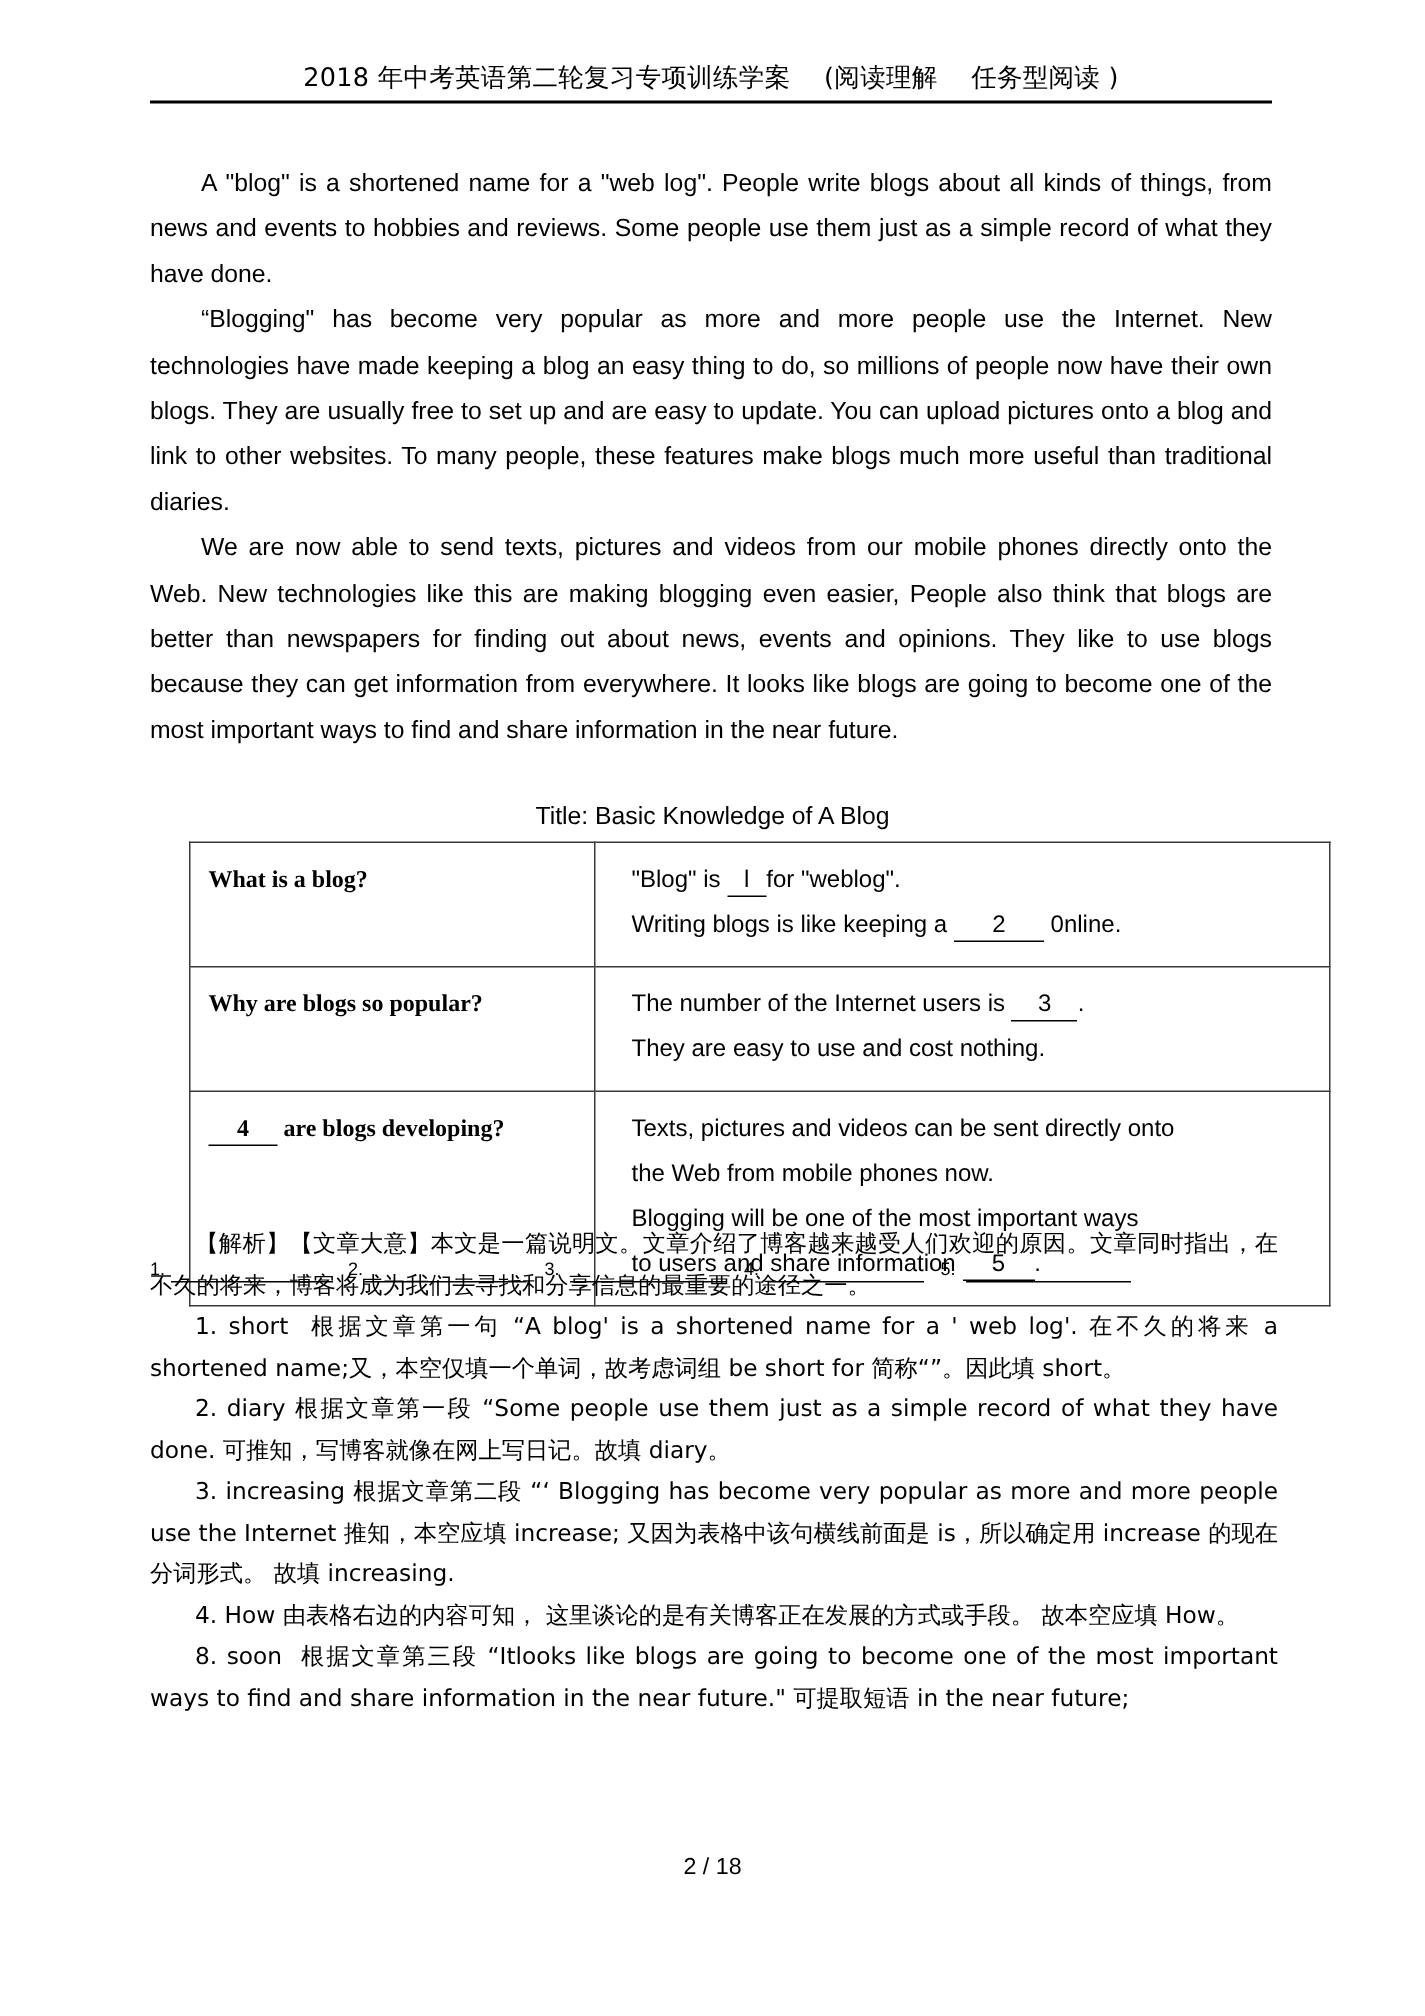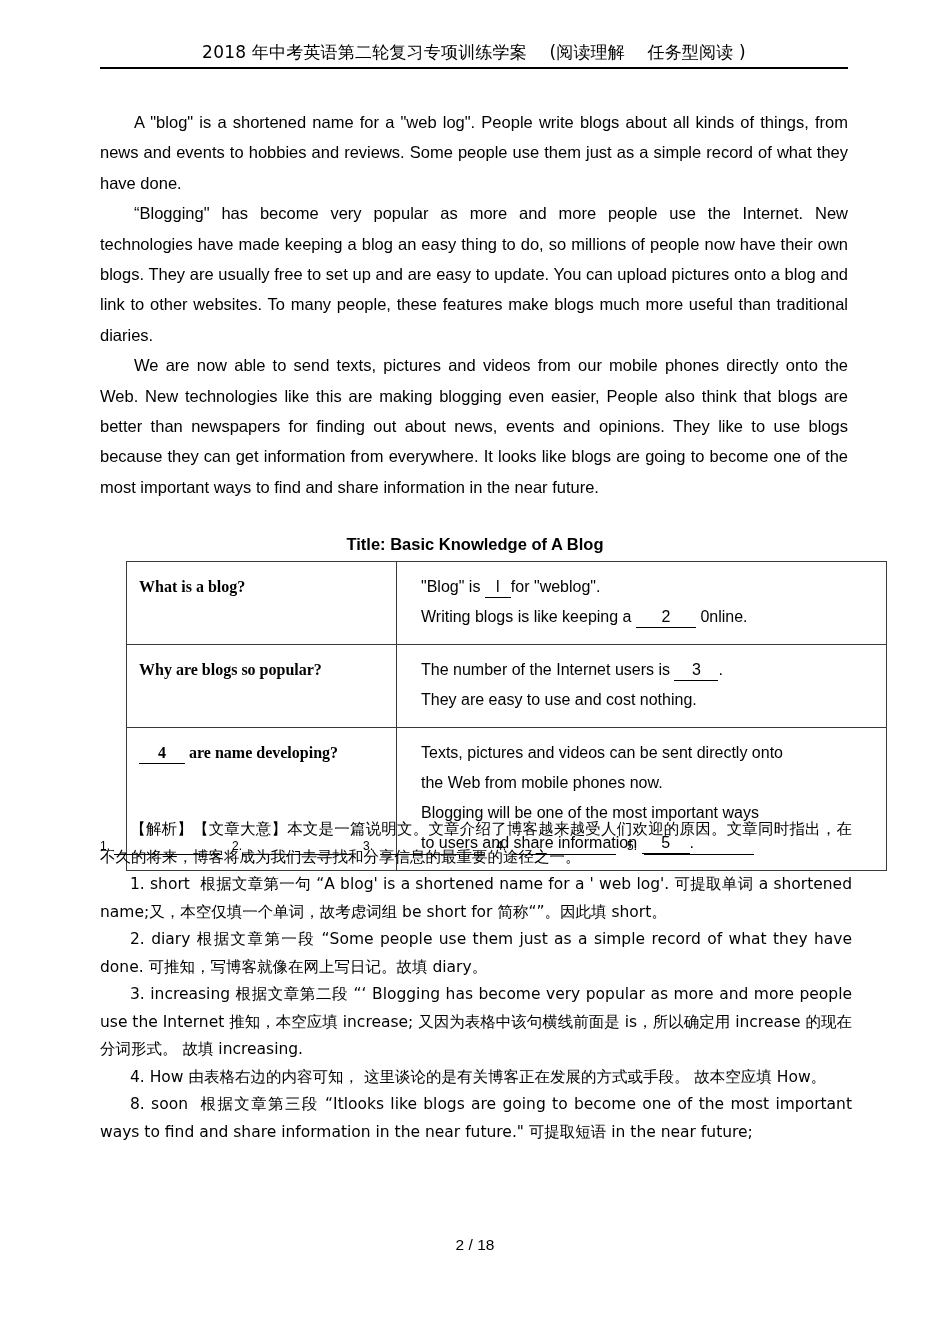--- a/index.html
+++ b/index.html
@@ -68,21 +68,21 @@
 
   
   .table-block {
     position: absolute;
     left: 126px;
     top: 533px;
     width: 698px;
   }
   .table-title {
     font-size: 16.5px;
-    font-weight: bold;
+    font-weight: normal;
     text-align: center;
     margin-bottom: 6px;
     line-height: 22px;
   }
   table.info {
     border-collapse: collapse;
     width: 698px;
     table-layout: fixed;
   }
   table.info td {
@@ -202,40 +202,40 @@
           <td class="qcol">
             <span class="cellline">Why are blogs so popular?</span>
           </td>
           <td class="acol">
             <span class="cellline"><span>The number of the Internet users is</span> <span class="blank w3">3</span><span>.</span></span>
             <span class="cellline"><span>They are easy to use and cost nothing.</span></span>
           </td>
         </tr>
         <tr>
           <td class="qcol">
-            <span class="cellline"><span class="blank w4">4</span> <span>are name developing?</span></span>
+            <span class="cellline"><span class="blank w4">4</span> <span>are blogs developing?</span></span>
           </td>
           <td class="acol">
             <span class="cellline"><span>Texts, pictures and videos can be sent directly onto</span></span>
             <span class="cellline"><span>the Web from mobile phones now.</span></span>
             <span class="cellline"><span>Blogging will be one of the most important ways</span></span>
             <span class="cellline"><span>to users and share information</span> <span class="blank w5">5</span><span>.</span></span>
           </td>
         </tr>
       </tbody>
     </table>
   </div>
 
   <div class="answers">
     <span>1.</span><span class="ansline a1"></span><span>2.</span><span class="ansline a2"></span><span>3.</span><span class="ansline a3"></span><span>4.</span><span class="ansline a4"></span><span>5.</span><span class="ansline a5"></span>
   </div>
 
   <div class="analysis">
     <p class="cn"><span class="ind"></span><span>【解析】【文章大意】</span><span>本文是一篇说明文。文章介绍了博客越来越受人们欢迎的原因。文章同时指出，在不久的将来，博客将成为我们去寻找和分享信息的最重要的途径之一。</span></p>
-    <p class="cn"><span class="ind"></span><span>1. short</span>&nbsp;&nbsp;<span>根据文章第一句 “A blog' is a shortened name for a ' web log'. 可提取单词 a shortened name;又，本空仅填一个单词，故考虑词组    be short for 简称“”。因此填 short。</span></p>
+    <p class="cn"><span class="ind"></span><span>1. short</span>&nbsp;&nbsp;<span>根据文章第一句 “A blog' is a shortened name for a ' web log'. 在不久的将来 a shortened name;又，本空仅填一个单词，故考虑词组    be short for 简称“”。因此填 short。</span></p>
     <p class="cn"><span class="ind"></span><span>2. diary</span>&nbsp;<span>根据文章第一段 “Some people use them just as a simple record of what they have done. 可推知，写博客就像在网上写日记。故填    diary。</span></p>
     <p class="cn"><span class="ind"></span><span>3. increasing</span>&nbsp;<span>根据文章第二段 “‘ Blogging has become very popular as more and more people use the Internet 推知，本空应填 increase; 又因为表格中该句横线前面是   is，所以确定用 increase 的现在分词形式。  故填 increasing.</span></p>
     <p class="cn"><span class="ind"></span><span>4. How</span>&nbsp;<span>由表格右边的内容可知，  这里谈论的是有关博客正在发展的方式或手段。    故本空应填 How。</span></p>
     <p class="cn"><span class="ind"></span><span>8. soon</span>&nbsp;&nbsp;<span>根据文章第三段 “Itlooks like blogs are going to become one of the most important ways to find and share information in the near future."  可提取短语 in the near future;</span></p>
   </div>
 
   <div class="footer">
     <span>2 / 18</span>
   </div>
 

